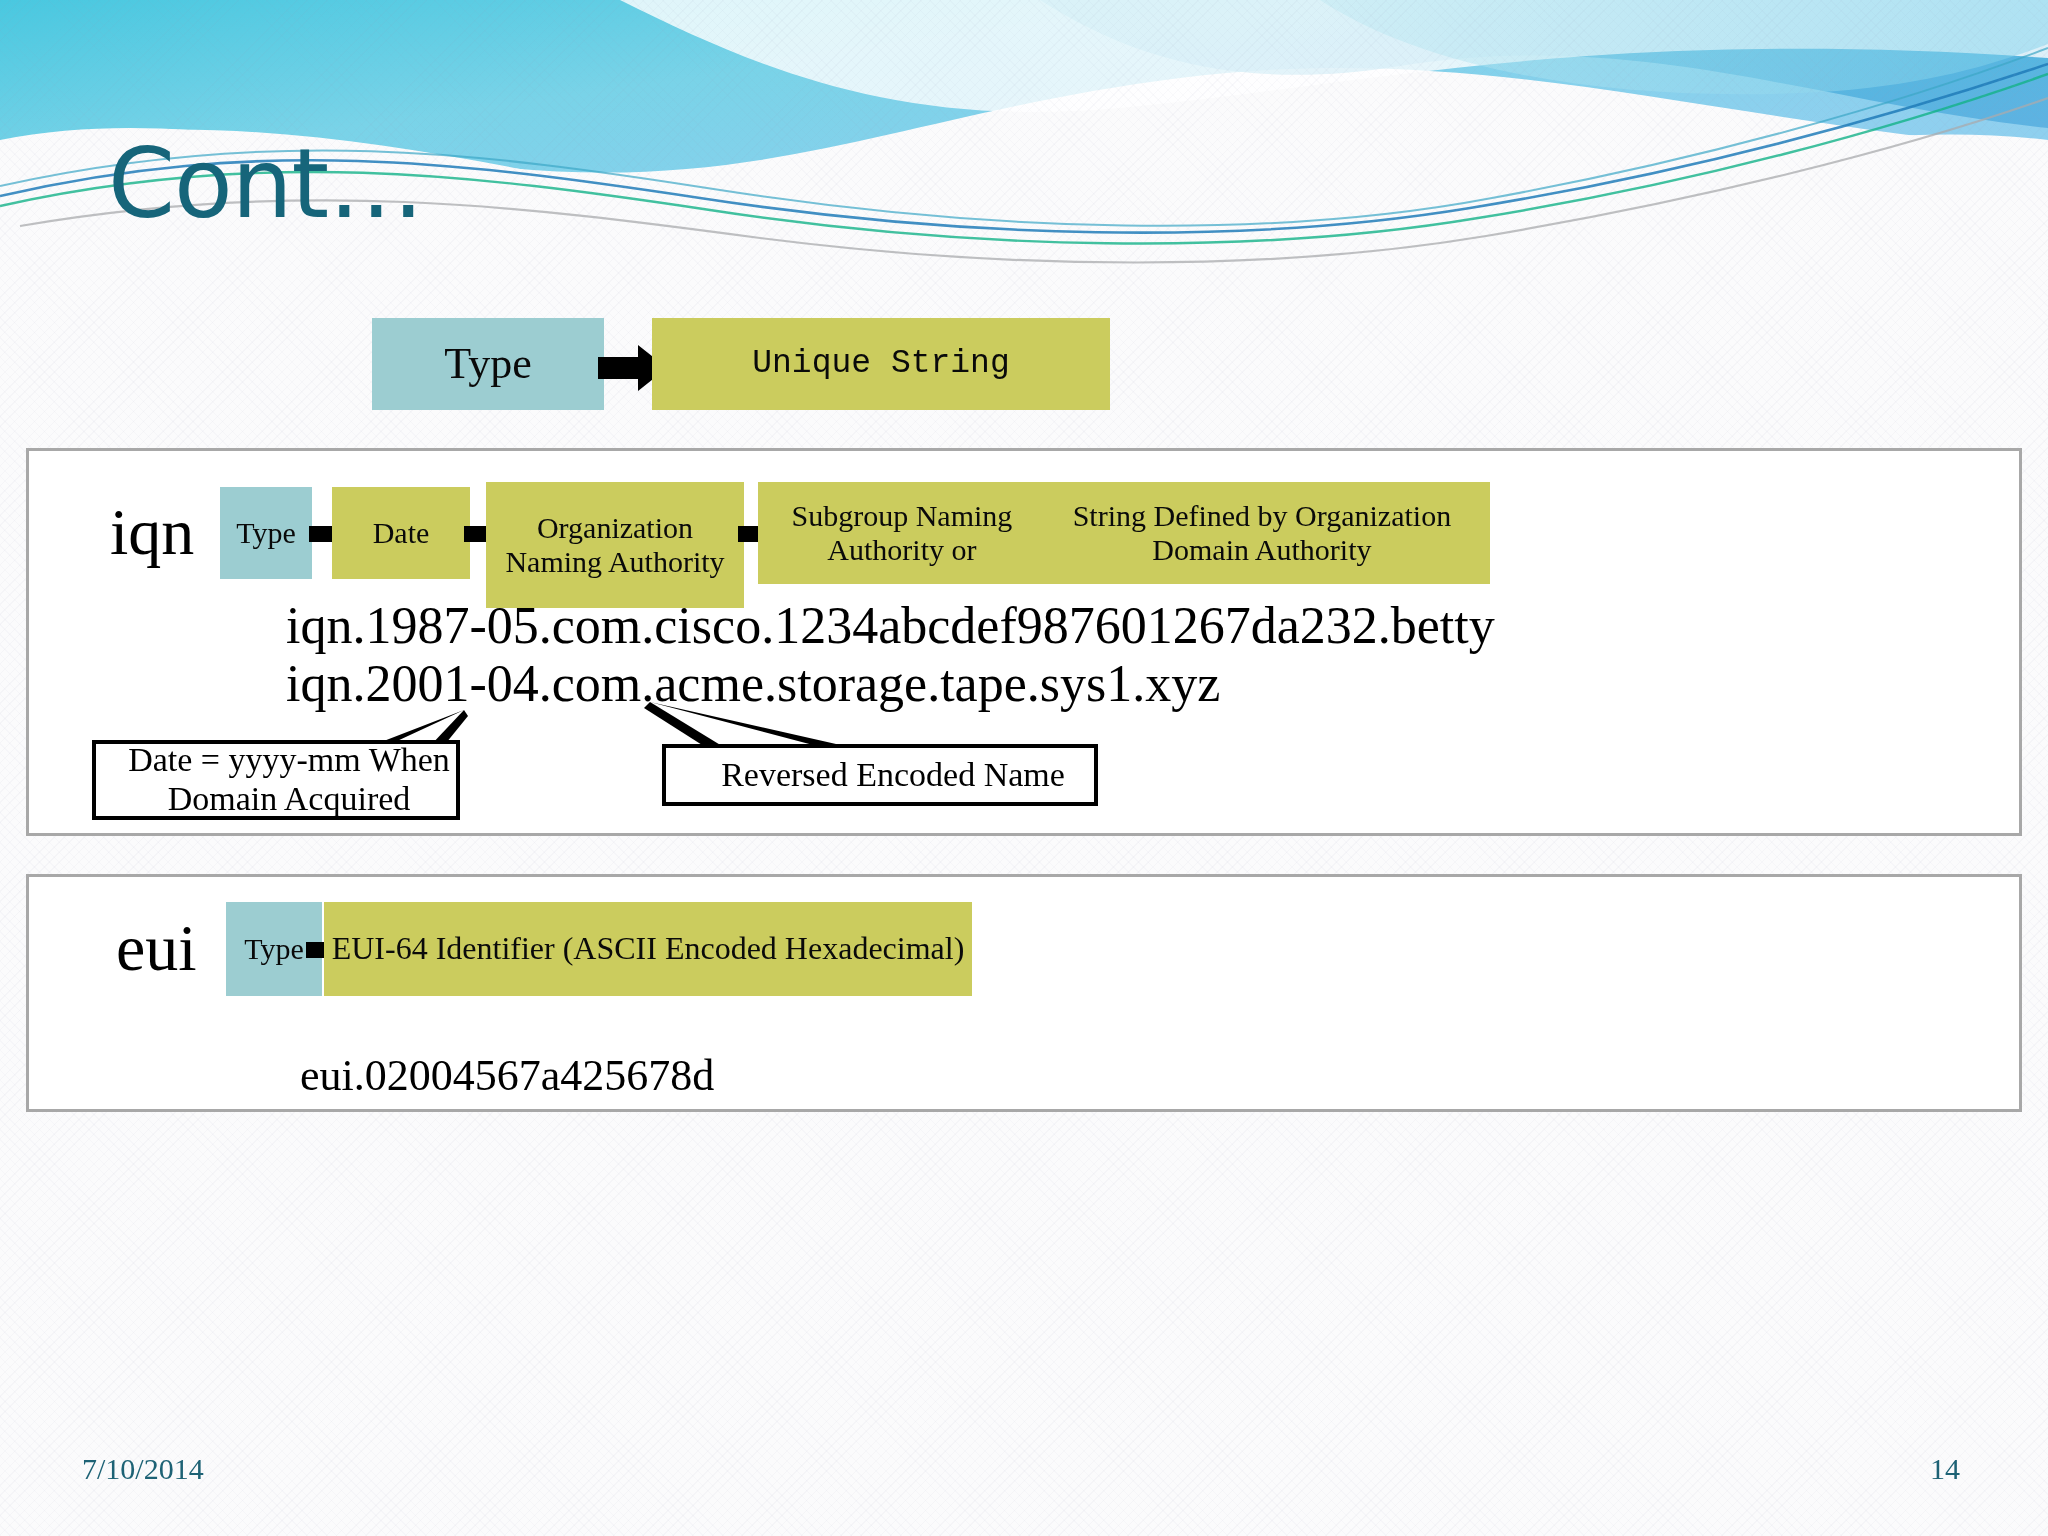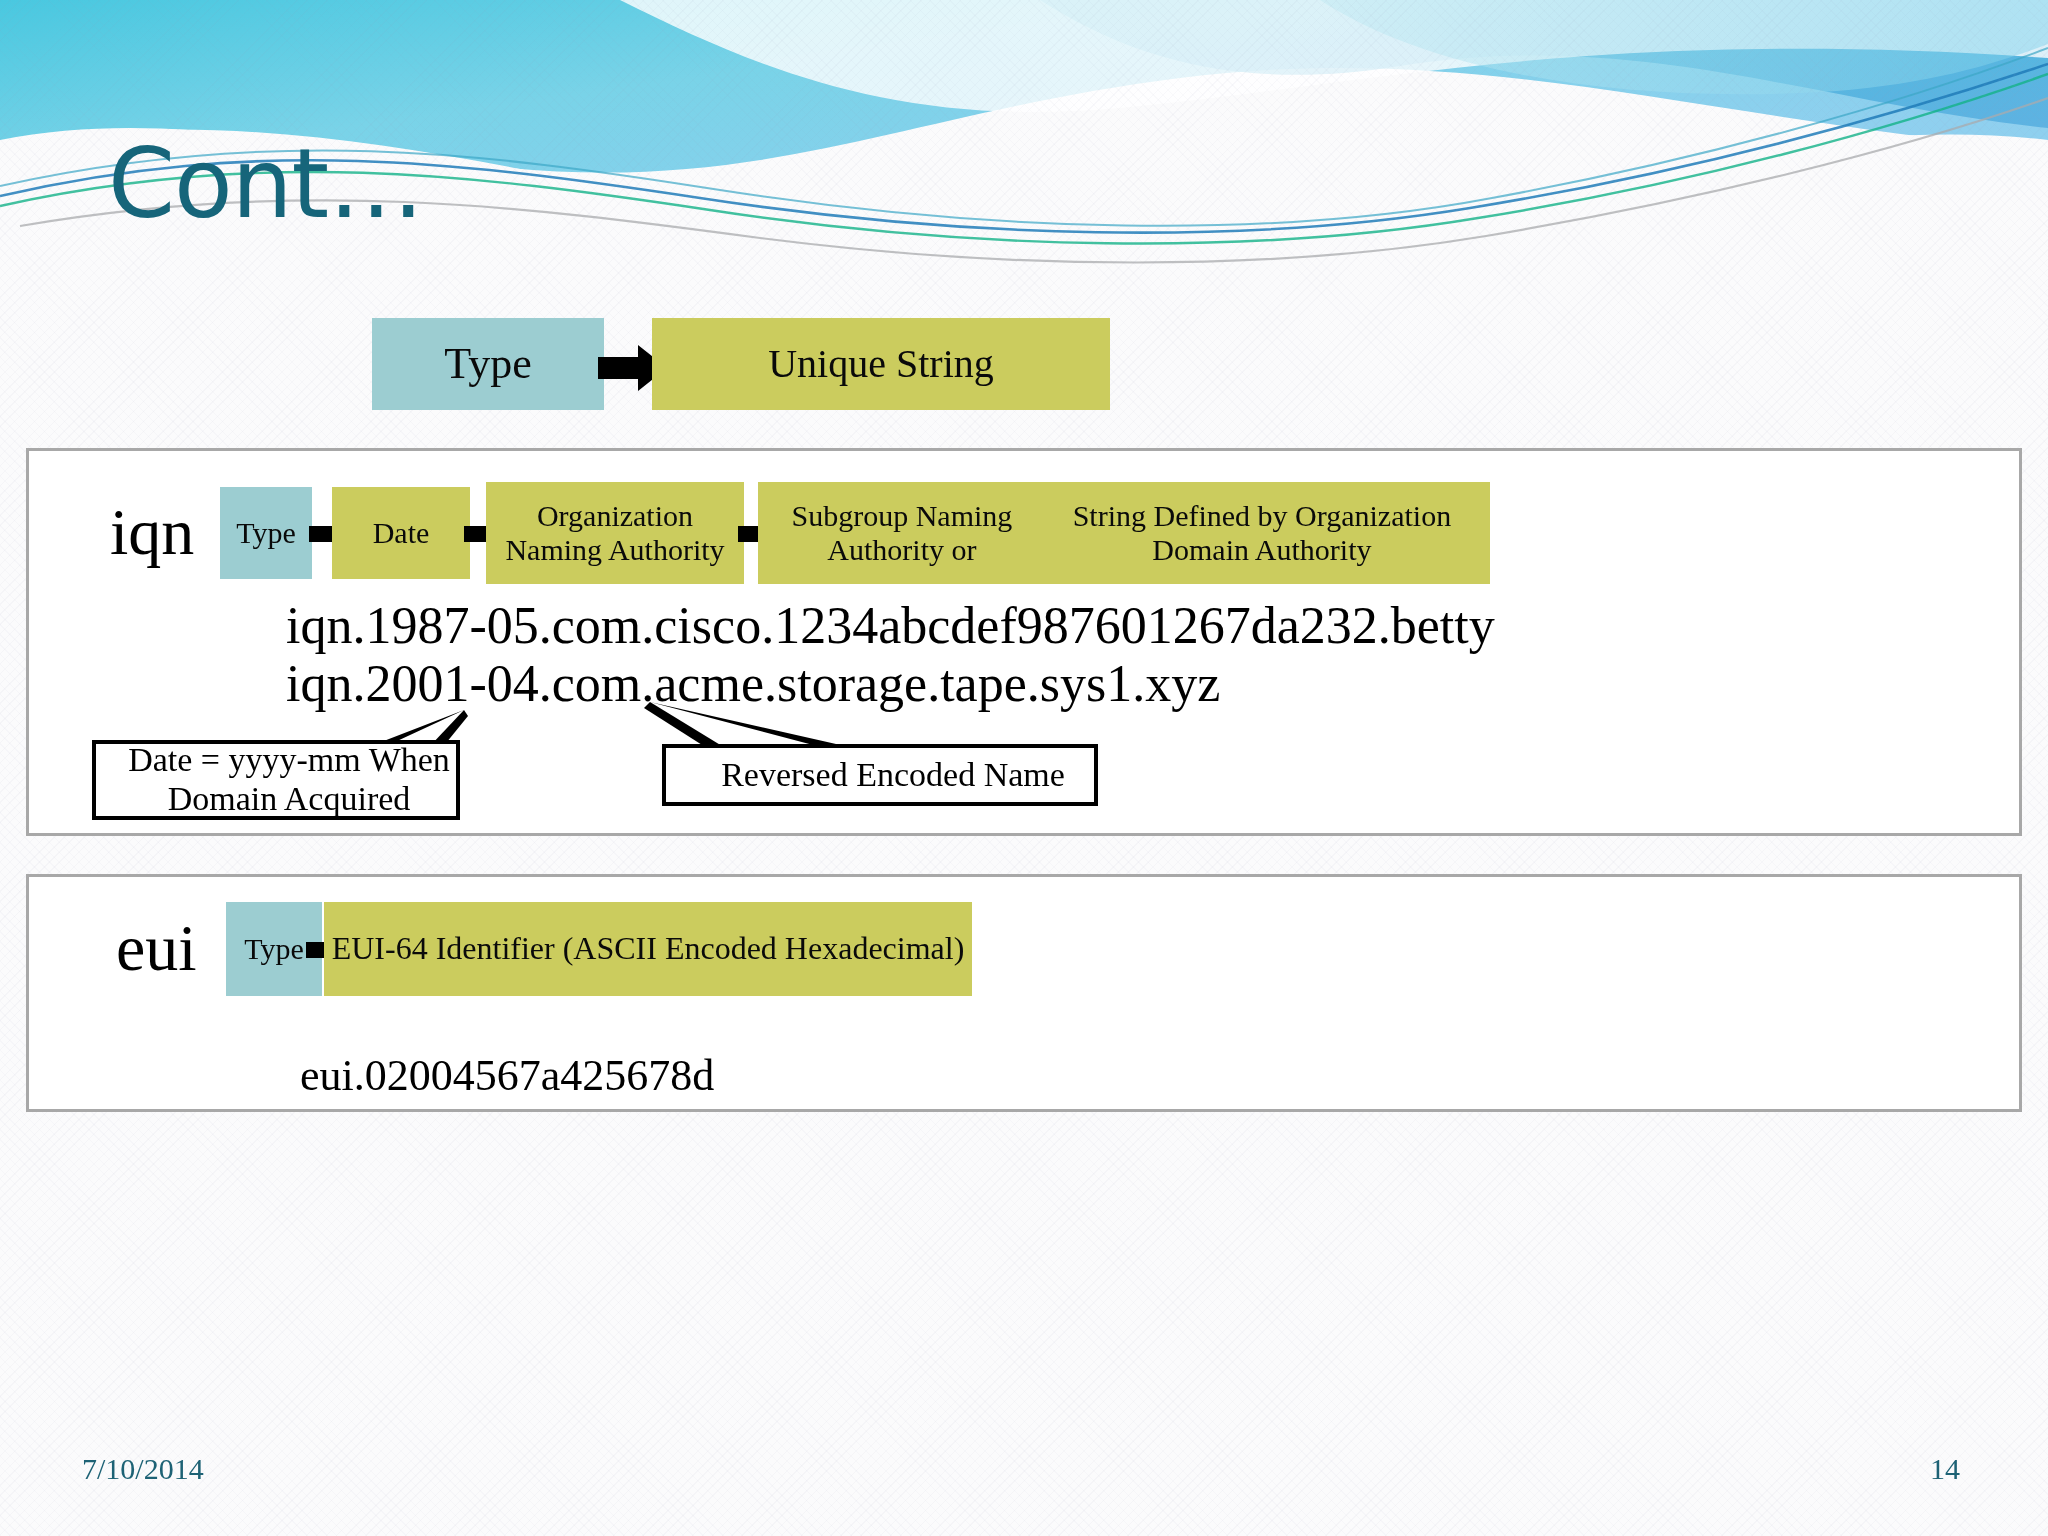--- a/index.html
+++ b/index.html
@@ -149,39 +149,39 @@
   <div id="texture"></div>
 
   <div id="title">Cont…</div>
 
   <div class="pbox teal" style="left:372px; top:318px; width:232px; height:92px; font-size:44px;">Type</div>
 
   <svg class="arrow" style="left:598px; top:343px;" width="70" height="50" viewBox="0 0 70 50" xmlns="http://www.w3.org/2000/svg">
     <path d="M0,14 L40,14 L40,2 L69,25 L40,48 L40,36 L0,36 Z" fill="#000000"></path>
   </svg>
 
-  <div class="pbox olive" style="left:652px; top:318px; width:458px; height:92px; font-size:40px;">Unique String</div>
+  <div class="pbox olive" style="left:652px; top:318px; width:458px; height:92px; font-size:33px;font-family:Liberation Mono, monospace;">Unique String</div>
 
   <div class="panel" style="left:26px; top:448px; width:1996px; height:388px;"></div>
 
   <div class="example" style="left:110px; top:494px; font-size:66px;">iqn</div>
 
   <div class="pbox teal" style="left:220px; top:487px; width:92px; height:92px; font-size:30px;">Type</div>
 
   <svg class="arrow" style="left:309px; top:516px;" width="48" height="36" viewBox="0 0 48 36" xmlns="http://www.w3.org/2000/svg">
     <path d="M0,10 L27,10 L27,1 L47,18 L27,35 L27,26 L0,26 Z" fill="#000000"></path>
   </svg>
 
   <div class="pbox olive" style="left:332px; top:487px; width:138px; height:92px; font-size:30px;">Date</div>
 
   <svg class="arrow" style="left:464px; top:516px;" width="46" height="36" viewBox="0 0 46 36" xmlns="http://www.w3.org/2000/svg">
     <path d="M0,10 L26,10 L26,1 L45,18 L26,35 L26,26 L0,26 Z" fill="#000000"></path>
   </svg>
 
-  <div class="pbox olive" style="left:486px; top:482px; width:258px; height:102px; font-size:30px; flex-direction:column;">
+  <div class="pbox olive" style="left:486px; top:482px; width:258px; height:126px; font-size:30px; flex-direction:column;">
     <span>Organization</span>
     <span>Naming Authority</span>
   </div>
 
   <svg class="arrow" style="left:738px; top:516px;" width="46" height="36" viewBox="0 0 46 36" xmlns="http://www.w3.org/2000/svg">
     <path d="M0,10 L26,10 L26,1 L45,18 L26,35 L26,26 L0,26 Z" fill="#000000"></path>
   </svg>
 
   <div class="pbox olive" style="left:758px; top:482px; width:732px; height:102px; font-size:30px; flex-direction:row;">
     <span>Subgroup Naming Authority or</span>

